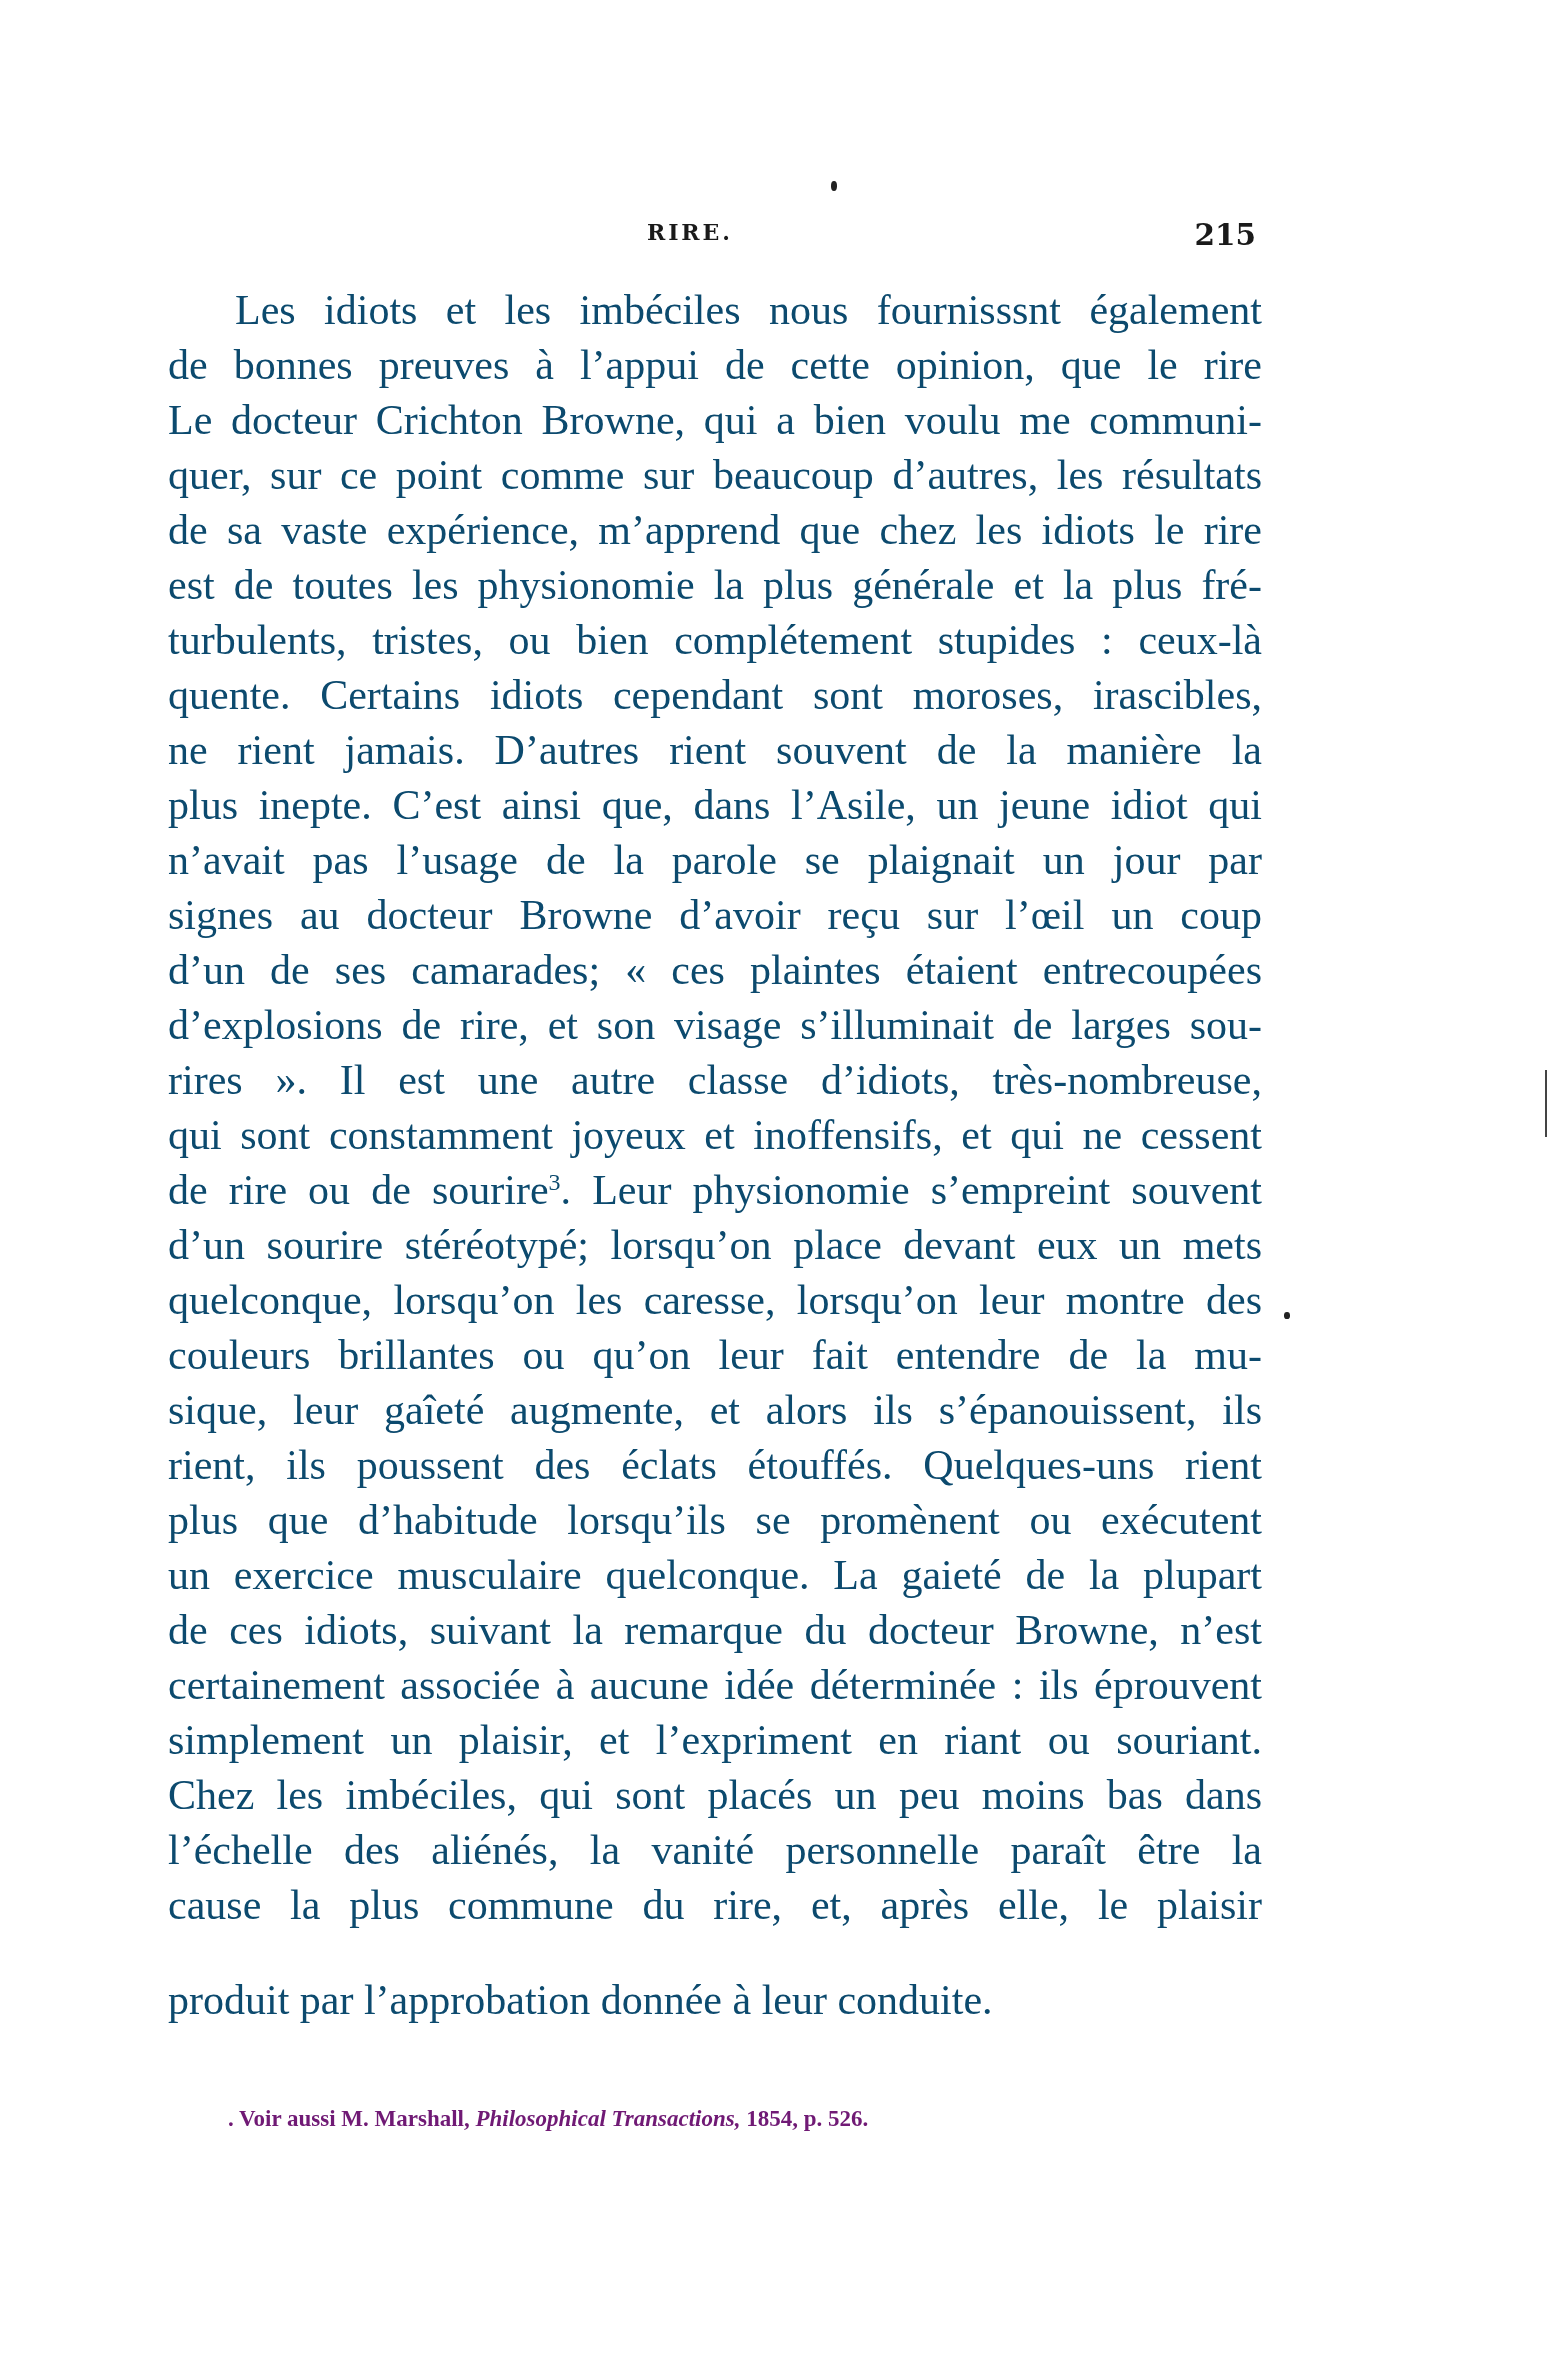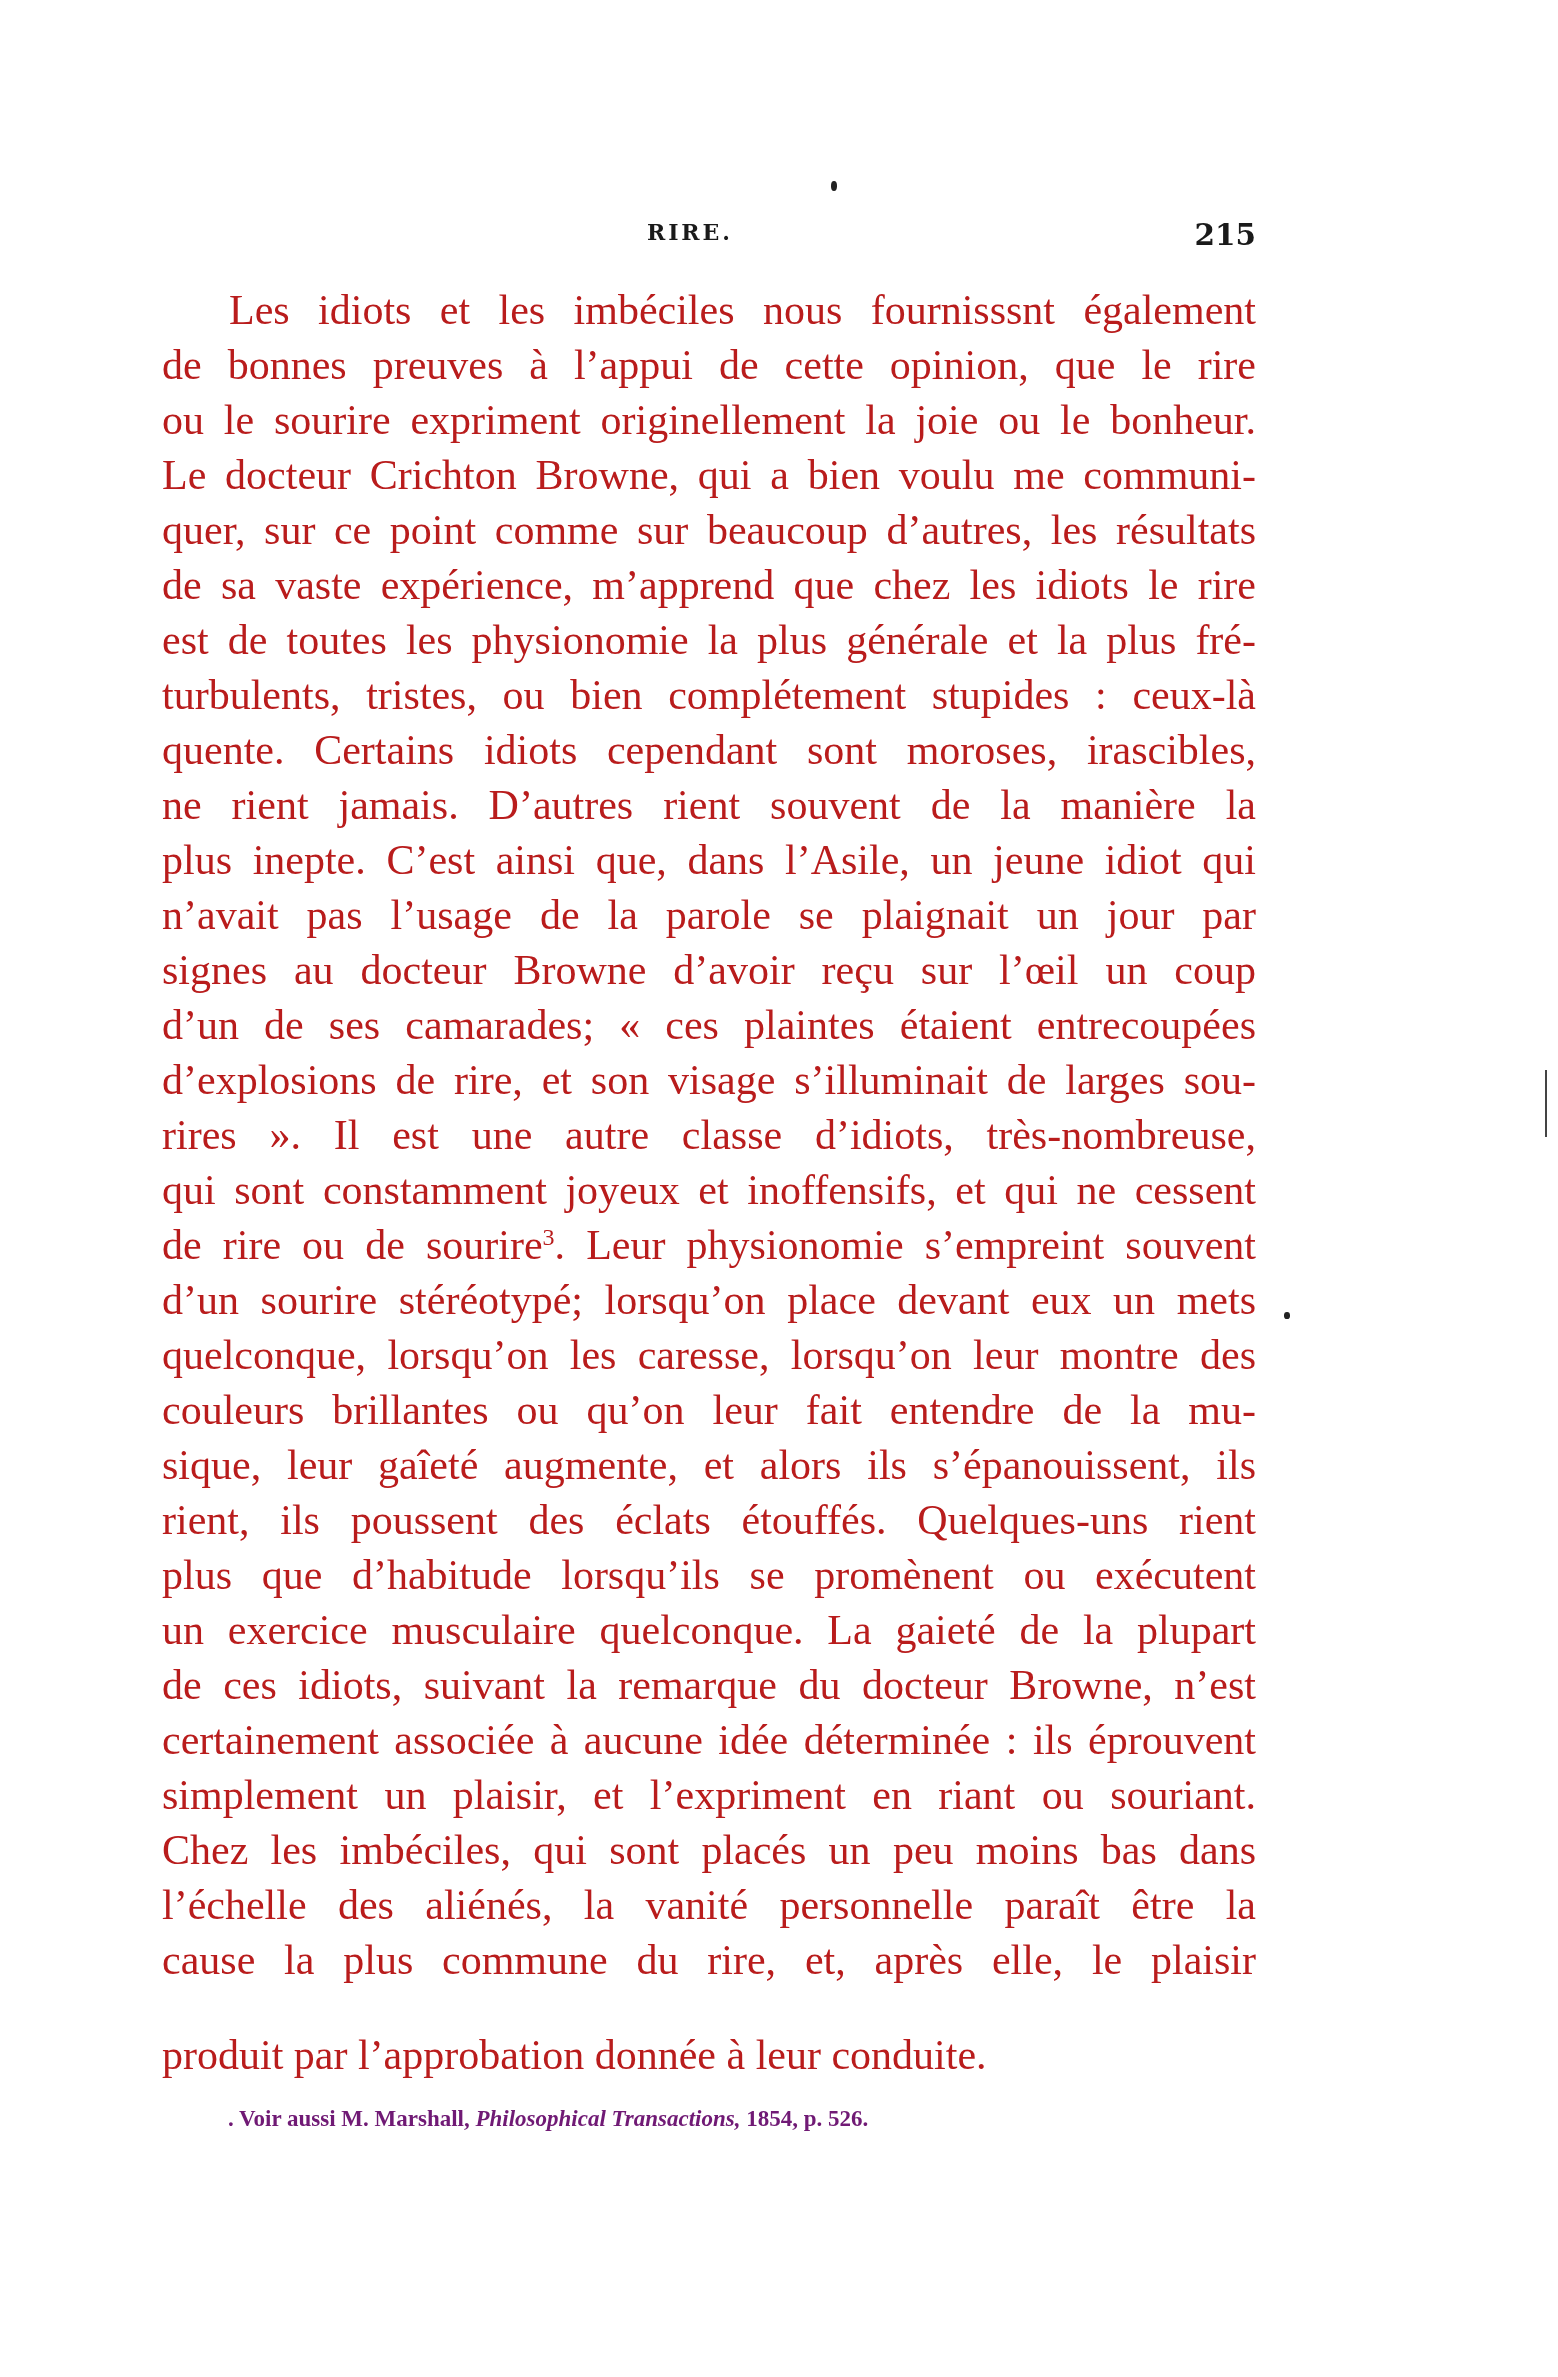--- a/index.html
+++ b/index.html
@@ -3,22 +3,22 @@
 <meta charset="utf-8">
 <style>
   html, body { margin: 0; padding: 0; background: #ffffff; }
   body { width: 1559px; height: 2533px; position: relative; overflow: hidden; }
   .page { position: absolute; left: 0; top: 0; width: 1559px; height: 2533px; background: #fff; }
   .dot { position: absolute; background: #222; border-radius: 50%; }
   .header { position: absolute; top: 209px; left: 162px; width: 1094px; height: 43px;
     font-family: "DejaVu Serif", serif; font-weight: bold; color: #1a1a1a; }
   .running-title { position: absolute; left: 485px; top: 9.5px; font-size: 22px; letter-spacing: 2.9px; }
   .page-number { position: absolute; right: 0; top: 7.6px; font-size: 29.5px; }
-  .body { position: absolute; top: 283px; left: 162px; width: 1094px;
-    font-family: "Liberation Serif", serif; font-size: 42px; line-height: 55px; color: #b91c1c; }
+  .body { position: absolute; top: 283px; left: 168px; width: 1094px;
+    font-family: "Liberation Serif", serif; font-size: 42px; line-height: 55px; color: #0c4a6e; }
   .line { display: block; white-space: nowrap; text-align: justify; text-align-last: justify; height: 55px; }
   .line.indent { padding-left: 67px; }
   .line.last { text-align-last: left; margin-top: 40px; }
   sup { font-size: 24px; vertical-align: 14.3px; line-height: 0; }
   .footnote { position: absolute; top: 2106px; left: 228px; width: 1037px;
     font-family: "Liberation Serif", serif; font-weight: bold; font-size: 23px; color: #701a75; white-space: nowrap; }
   .footnote i { font-style: italic; }
   .speck { position: absolute; background: #444; }
 </style>
 </head>
@@ -29,21 +29,20 @@
   <div class="dot" style="left:831px;top:181px;width:5.7px;height:9.5px;"></div>
 
   <div class="header">
     <span class="running-title">RIRE.</span>
     <span class="page-number">215</span>
   </div>
 
   <div class="body">
     <span class="line indent">Les idiots et les imbéciles nous fournisssnt également</span>
     <span class="line">de bonnes preuves à l’appui de cette opinion, que le rire</span>
-    <span class="line">ou le sourire expriment originellement la joie ou le bonheur.</span>
     <span class="line">Le docteur Crichton Browne, qui a bien voulu me communi-</span>
     <span class="line">quer, sur ce point comme sur beaucoup d’autres, les résultats</span>
     <span class="line">de sa vaste expérience, m’apprend que chez les idiots le rire</span>
     <span class="line">est de toutes les physionomie la plus générale et la plus fré-</span>
     <span class="line">turbulents, tristes, ou bien complétement stupides : ceux-là</span>
     <span class="line">quente. Certains idiots cependant sont moroses, irascibles,</span>
     <span class="line">ne rient jamais. D’autres rient souvent de la manière la</span>
     <span class="line">plus inepte. C’est ainsi que, dans l’Asile, un jeune idiot qui</span>
     <span class="line">n’avait pas l’usage de la parole se plaignait un jour par</span>
     <span class="line">signes au docteur Browne d’avoir reçu sur l’œil un coup</span>

